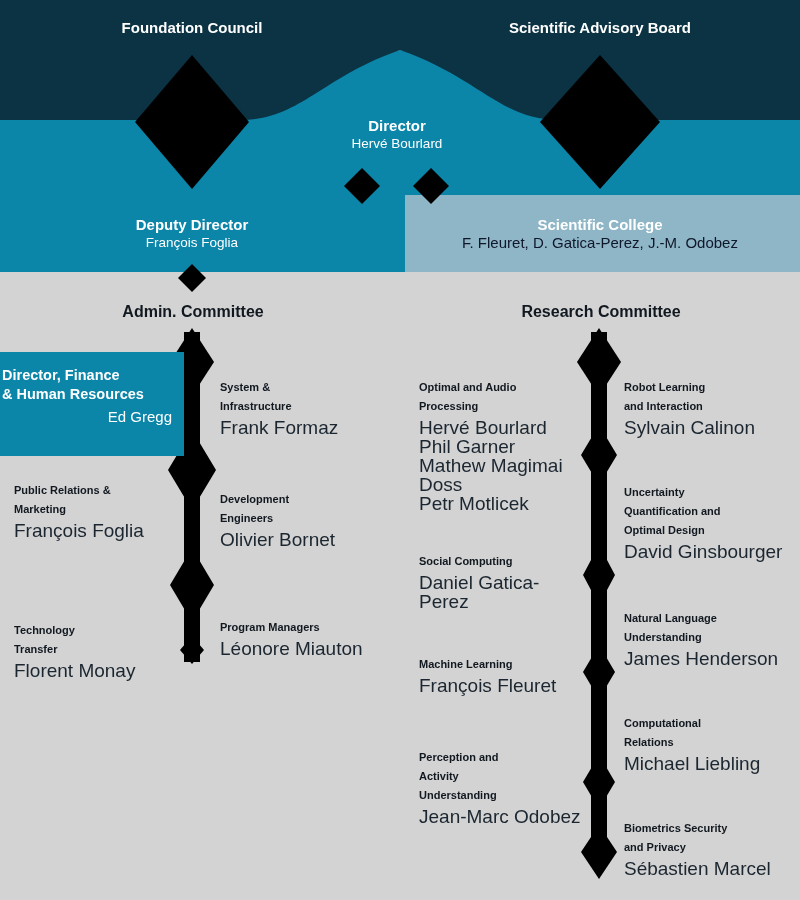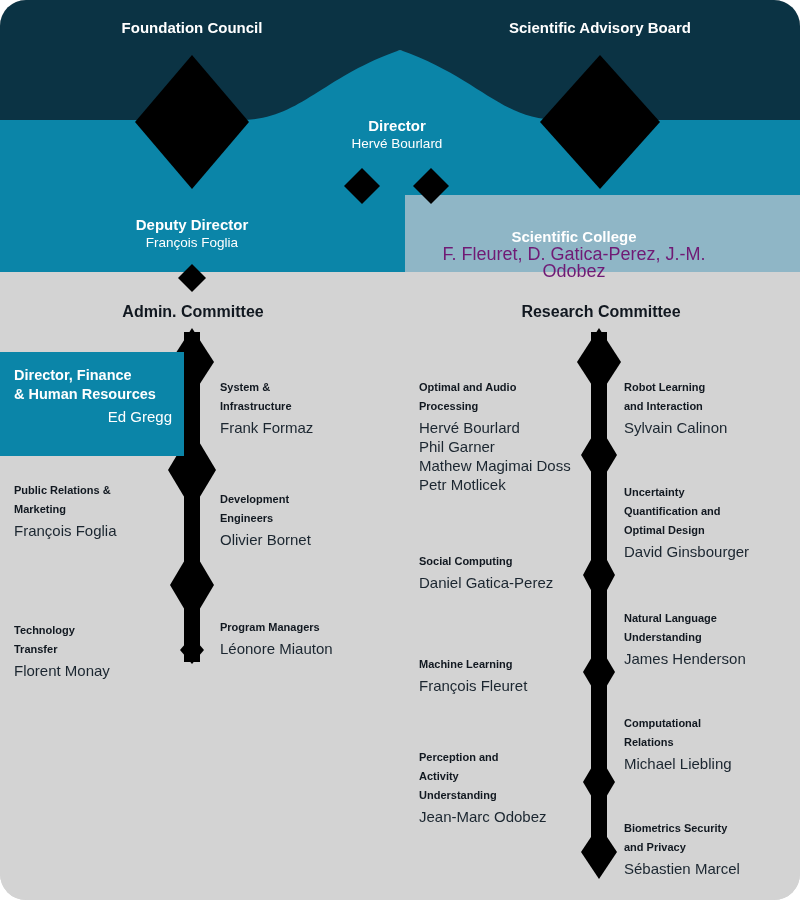--- a/index.html
+++ b/index.html
@@ -7,21 +7,20 @@
     padding: 0;
     background: #ffffff;
   }
   #root {
     position: relative;
     width: 800px;
     height: 900px;
     background: #d3d3d3;
     font-family: "Liberation Sans", sans-serif;
     overflow: hidden;
-    border-radius: 26px;
   }
   .bg-svg {
     position: absolute;
     left: 0;
     top: 0;
     width: 800px;
     height: 900px;
   }
   .node {
     position: absolute;
@@ -35,22 +34,22 @@
     text-align: center;
   }
   .sub-white {
     color: #ffffff;
     font-size: 13.5px;
     line-height: 18px;
     text-align: center;
     font-weight: normal;
   }
   .sub-white-small {
-    color: #701a75;
-    font-size: 18px;
+    color: #0f172a;
+    font-size: 15px;
     line-height: 17px;
     text-align: center;
     font-weight: normal;
   }
   .title-dark {
     color: #111820;
     font-weight: bold;
     font-size: 16px;
     line-height: 19px;
   }
@@ -75,21 +74,21 @@
     pointer-events: auto;
   }
   .unit .u-title {
     color: #111820;
     font-weight: bold;
     font-size: 11px;
     line-height: 19px;
   }
   .unit .u-people {
     color: #1b2630;
-    font-size: 15px;
+    font-size: 19px;
     line-height: 19px;
     font-weight: normal;
     margin-top: 2px;
   }
 </style>
 </head>
 <body>
 
 <div id="root">
 
@@ -142,34 +141,34 @@
   <div class="node" style="left:287px; top:116px; width:220px;">
     <div class="title-white">Director</div>
     <div class="sub-white">Hervé Bourlard</div>
   </div>
 
   <div class="node" style="left:82px; top:215px; width:220px;">
     <div class="title-white">Deputy Director</div>
     <div class="sub-white">François Foglia</div>
   </div>
 
-  <div class="node" style="left:424px; top:215px; width:300px;margin-top:12px;">
+  <div class="node" style="left:450px; top:215px; width:300px;">
     <div class="title-white">Scientific College</div>
     <div class="sub-white-small">F. Fleuret, D. Gatica-Perez, J.-M. Odobez</div>
   </div>
 
   <div class="node" style="left:82px; top:302px; width:222px;">
     <div class="title-dark center">Admin. Committee</div>
   </div>
 
   <div class="node" style="left:490px; top:302px; width:222px;">
     <div class="title-dark center">Research Committee</div>
   </div>
 
-  <div class="box-teal" style="left:0px; top:352px; width:184px; height:104px; padding:14px 12px 0 14px; box-sizing:border-box;">
+  <div class="box-teal" style="left:0px; top:352px; width:184px; height:104px; padding:14px 12px 0 2px; box-sizing:border-box;">
     <div class="title-white">Director, Finance</div>
     <div class="title-white">&amp; Human Resources</div>
     <div class="sub-white" style="margin-top:4px;">Ed Gregg</div>
   </div>
 
   <div class="unit" style="left:14px; top:481px; width:160px;">
     <div class="u-title">Public Relations &amp;</div>
     <div class="u-title">Marketing</div>
     <div class="u-people">François Foglia</div>
   </div>

